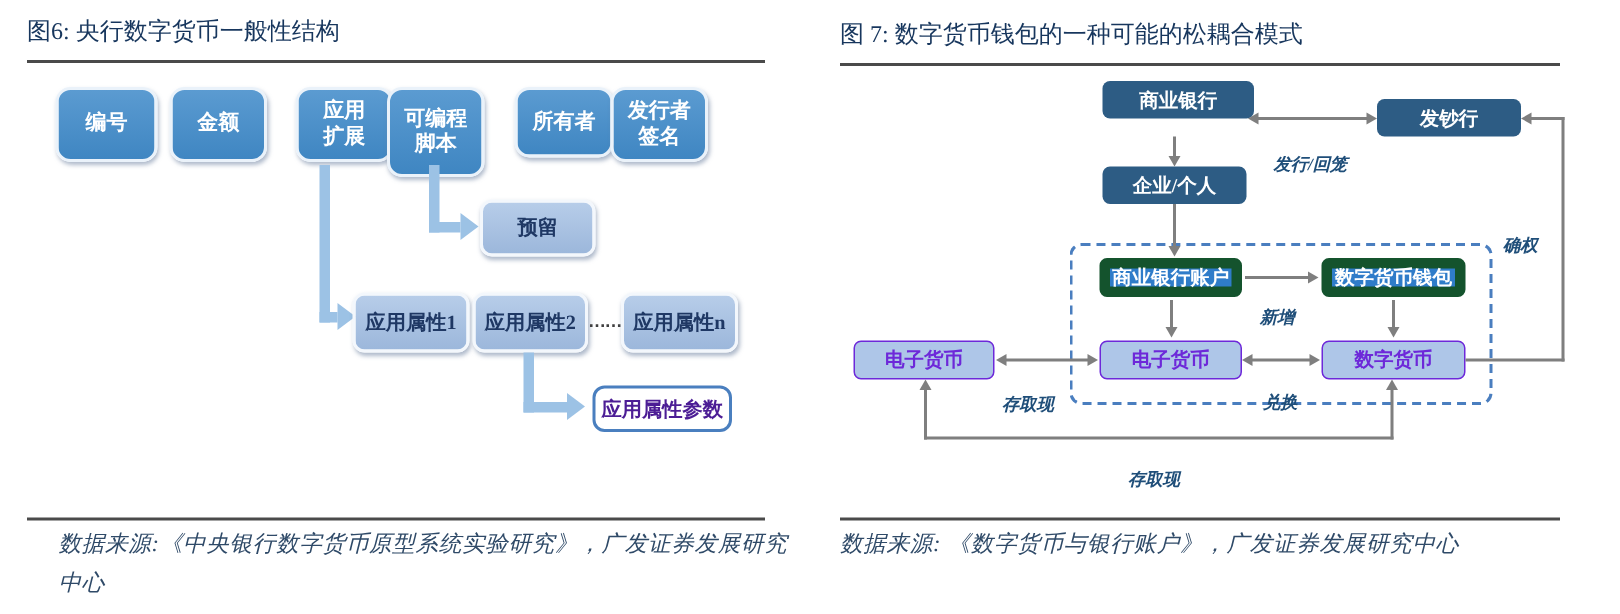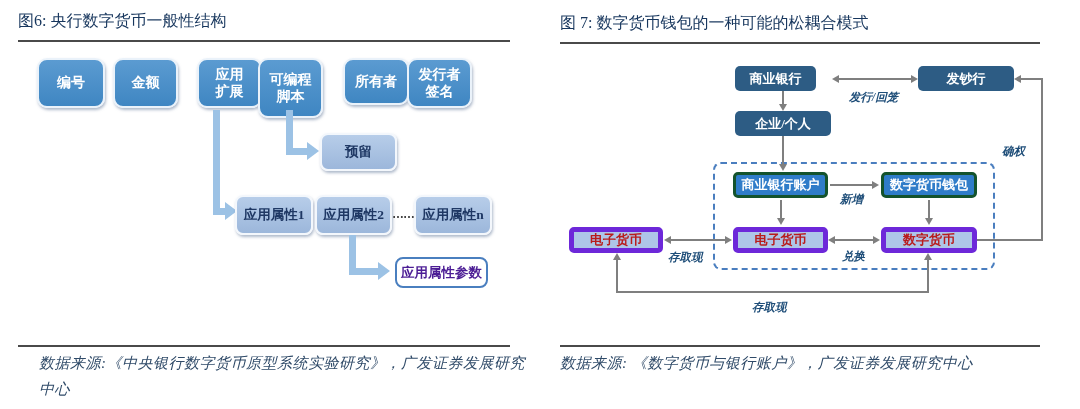--- a/index.html
+++ b/index.html
@@ -21,25 +21,25 @@
     font-weight:bold; font-size:13.5px; border:2px solid #4a7fbf; border-radius:8px; font-family:"Liberation Serif", serif; }
   .f6-line { position:absolute; background:#9cc2e5; }
   .f6-dots { position:absolute; color:#404040; font-weight:bold; font-size:12px; letter-spacing:-1px; }
   .ah { position:absolute; width:0; height:0; }
   .f6-ah { border-top:9px solid transparent; border-bottom:9px solid transparent; border-left:12px solid #9cc2e5; }
 
   
   .f7-box { position:absolute; display:flex; align-items:center; justify-content:center; text-align:center;
     font-weight:bold; font-size:13px; border-radius:5px; font-family:"Liberation Serif", serif; white-space:nowrap; }
   .f7-dark   { background:#2d5c84; color:#fff; }
-  .f7-bright { background:#2f7cc9; color:#fff; border:3px solid #14532d; }
-  .f7-light  { background:#aec6e8; color:#b91c1c; border:5px solid #6d28d9; }
+  .f7-bright { background:#2f7cc9; color:#fff; border:7px solid #14532d; }
+  .f7-light  { background:#aec6e8; color:#6d28d9; border:1px solid #6d28d9; }
   .f7-line { position:absolute; background:#7f7f7f; }
   .f7-dashed { position:absolute; border:2px dashed #4a7ebf; border-radius:8px; background:transparent; }
-  .f7-label { position:absolute; font-family:"Liberation Serif", serif; font-style:italic; font-weight:bold; font-size:11.5px; color:#1f4e79; white-space:nowrap; }
+  .f7-label { position:absolute; font-family:"Liberation Serif", serif; font-style:italic; font-weight:bold; font-size:11.5px; color:#1f4e79; white-space:nowrap;margin-top:12px; }
   .ah-r { border-top:4px solid transparent; border-bottom:4px solid transparent; border-left:7px solid #7f7f7f; }
   .ah-l { border-top:4px solid transparent; border-bottom:4px solid transparent; border-right:7px solid #7f7f7f; }
   .ah-d { border-left:4px solid transparent; border-right:4px solid transparent; border-top:7px solid #7f7f7f; }
   .ah-u { border-left:4px solid transparent; border-right:4px solid transparent; border-bottom:7px solid #7f7f7f; }
 </style>
 </head>
 <body>
 
 <div class="stage">
 
@@ -76,21 +76,21 @@
   <div class="f6-param" style="left:395px; top:257px; width:93px; height:31px;">应用属性参数</div>
 
   <div class="rule" style="left:18px; top:345px; width:492px;"></div>
   <div class="source" style="left:18px; top:350px; width:500px;margin-left:21px;">数据来源:《中央银行数字货币原型系统实验研究》，广发证券发展研究中心</div>
 
   <div class="fig-title" style="left:560px; top:13px;">图 7:  数字货币钱包的一种可能的松耦合模式</div>
   <div class="rule" style="left:560px; top:42px; width:480px;"></div>
 
   <div class="f7-dashed" style="left:713px; top:162px; width:282px; height:108px;"></div>
 
-  <div class="f7-box f7-dark" style="left:735px; top:66px; width:81px; height:25px;">商业银行</div>
+  <div class="f7-box f7-dark" style="left:735px; top:54px; width:101px; height:25px;">商业银行</div>
   <div class="f7-box f7-dark" style="left:918px; top:66px; width:96px; height:25px;">发钞行</div>
   <div class="f7-box f7-dark" style="left:735px; top:111px; width:96px; height:25px;">企业/个人</div>
 
   <div class="f7-box f7-bright" style="left:733px; top:172px; width:95px; height:26px;">商业银行账户</div>
   <div class="f7-box f7-bright" style="left:881px; top:172px; width:96px; height:26px;">数字货币钱包</div>
 
   <div class="f7-box f7-light" style="left:733px; top:227px; width:95px; height:26px;">电子货币</div>
   <div class="f7-box f7-light" style="left:881px; top:227px; width:96px; height:26px;">数字货币</div>
   <div class="f7-box f7-light" style="left:569px; top:227px; width:94px; height:26px;">电子货币</div>
 

